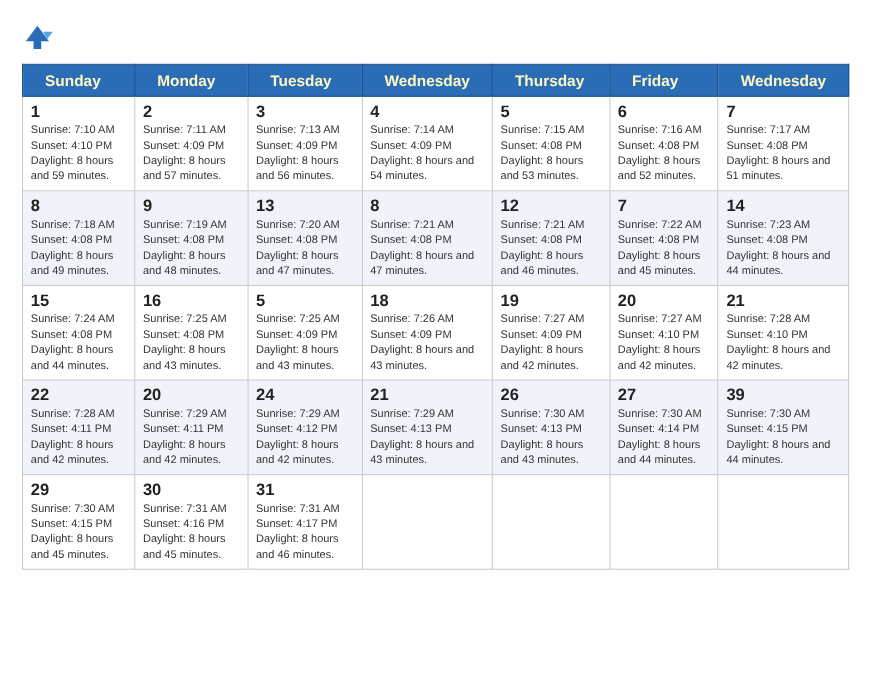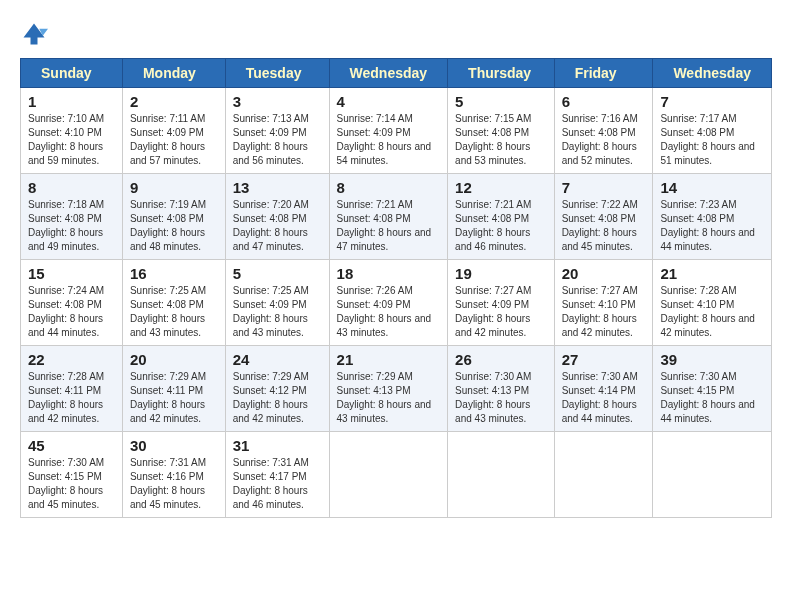--- a/index.html
+++ b/index.html
@@ -218,21 +218,21 @@
           <span class="day-num">27</span>
           <div class="day-info">Sunrise: 7:30 AM<br>Sunset: 4:14 PM<br>Daylight: 8 hours and 44 minutes.</div>
         </td>
         <td>
           <span class="day-num">39</span>
           <div class="day-info">Sunrise: 7:30 AM<br>Sunset: 4:15 PM<br>Daylight: 8 hours and 44 minutes.</div>
         </td>
       </tr>
       <tr>
         <td>
-          <span class="day-num">45</span>
+          <span class="day-num">29</span>
           <div class="day-info">Sunrise: 7:30 AM<br>Sunset: 4:15 PM<br>Daylight: 8 hours and 45 minutes.</div>
         </td>
         <td>
           <span class="day-num">30</span>
           <div class="day-info">Sunrise: 7:31 AM<br>Sunset: 4:16 PM<br>Daylight: 8 hours and 45 minutes.</div>
         </td>
         <td>
           <span class="day-num">31</span>
           <div class="day-info">Sunrise: 7:31 AM<br>Sunset: 4:17 PM<br>Daylight: 8 hours and 46 minutes.</div>
         </td>

